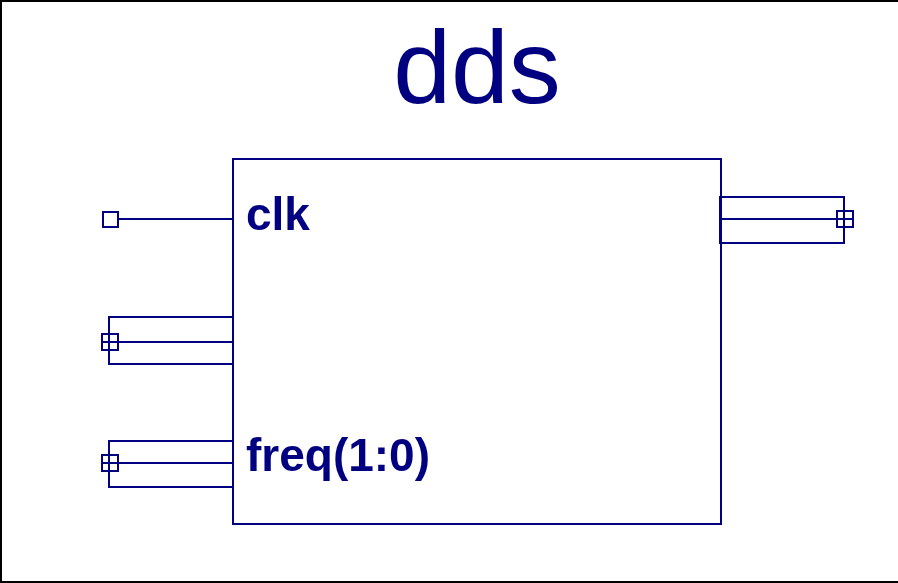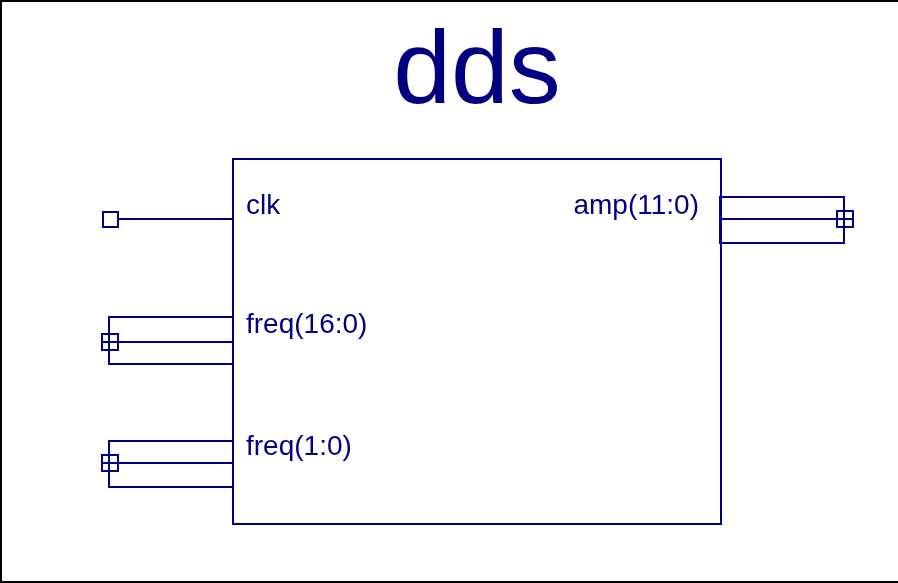--- a/index.html
+++ b/index.html
@@ -34,24 +34,25 @@
   }
   .body-rect{
     position:absolute;
     left:230px; top:156px;
     width:490px; height:367px;
     border:2px solid var(--line);
     background:transparent;
   }
   .port-label{
     position:absolute;
-    font-size:28px;
+    font-size:46px;
     line-height:1;
     color:var(--text);
     white-space:nowrap;
+    font-weight:bold;
   }
   .lbl-clk { left:244px; top:189px; }
   .lbl-freq{ left:244px; top:308px; }
   .lbl-form{ left:244px; top:430px; }
   .lbl-amp { left:450px; top:189px; width:247px; text-align:right; }
   .wire{
     position:absolute;
     height:2px;
     background:var(--line);
   }
@@ -87,25 +88,23 @@
 
   <div class="body-rect"></div>
 
   <div class="pin-square pin-clk"></div>
   <div class="wire wire-clk"></div>
   <div class="port-label lbl-clk">clk</div>
 
   <div class="bus-rect bus-freq"></div>
   <div class="wire wire-freq"></div>
   <div class="pin-square pin-freq"></div>
-  <div class="port-label lbl-freq">freq(16:0)</div>
 
   <div class="bus-rect bus-form"></div>
   <div class="wire wire-form"></div>
   <div class="pin-square pin-form"></div>
   <div class="port-label lbl-form">freq(1:0)</div>
 
   <div class="bus-rect bus-amp"></div>
   <div class="wire wire-amp"></div>
   <div class="pin-square pin-amp"></div>
-  <div class="port-label lbl-amp">amp(11:0)</div>
 
 </div>
 
 </body></html>

